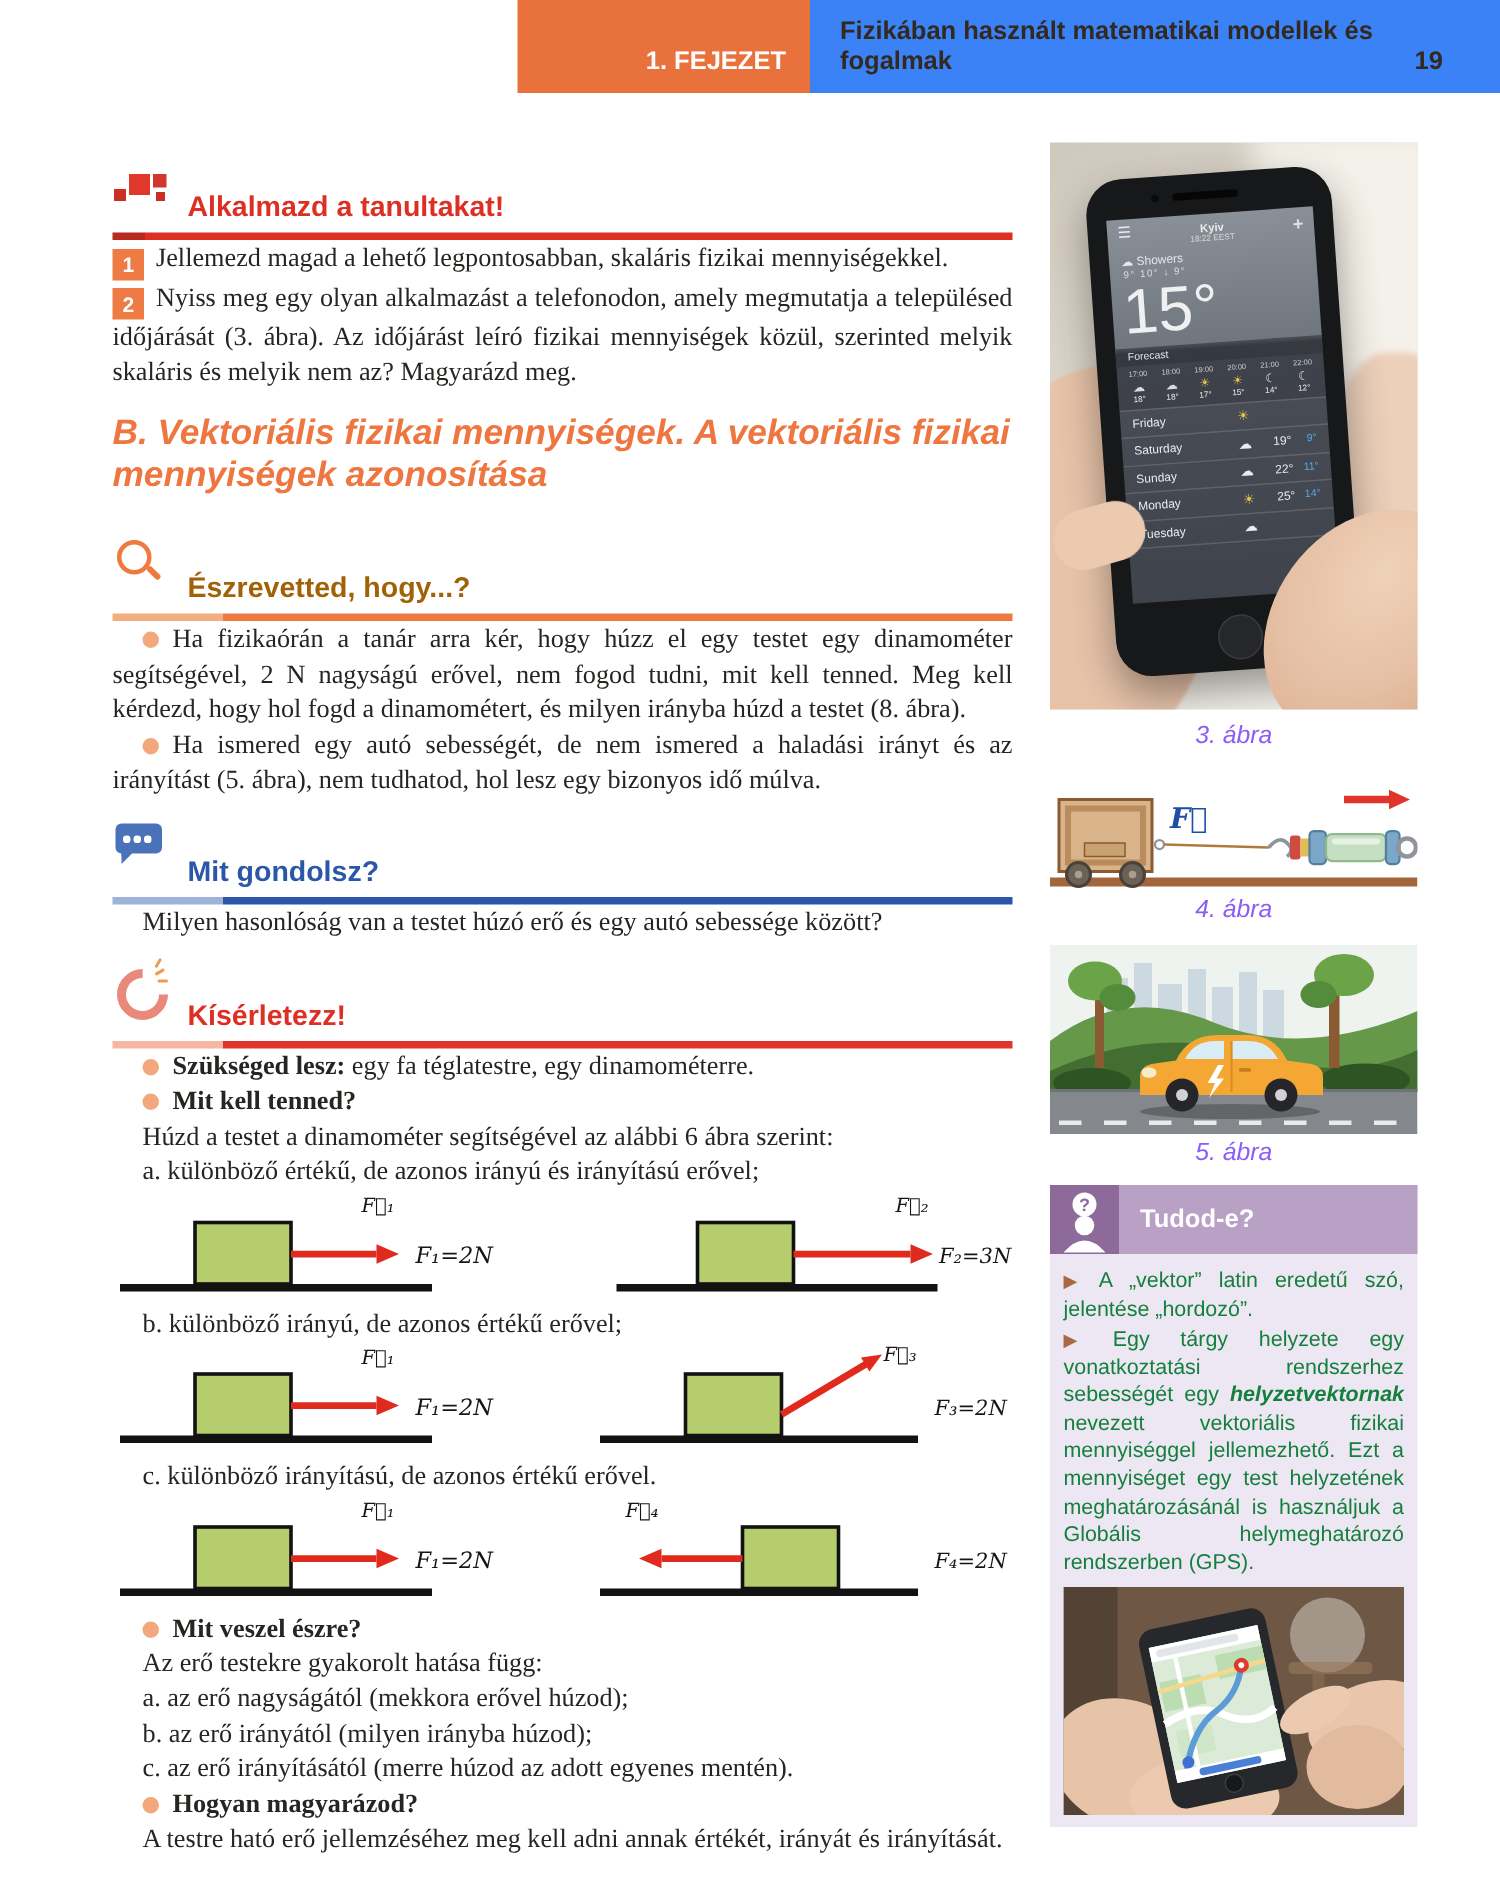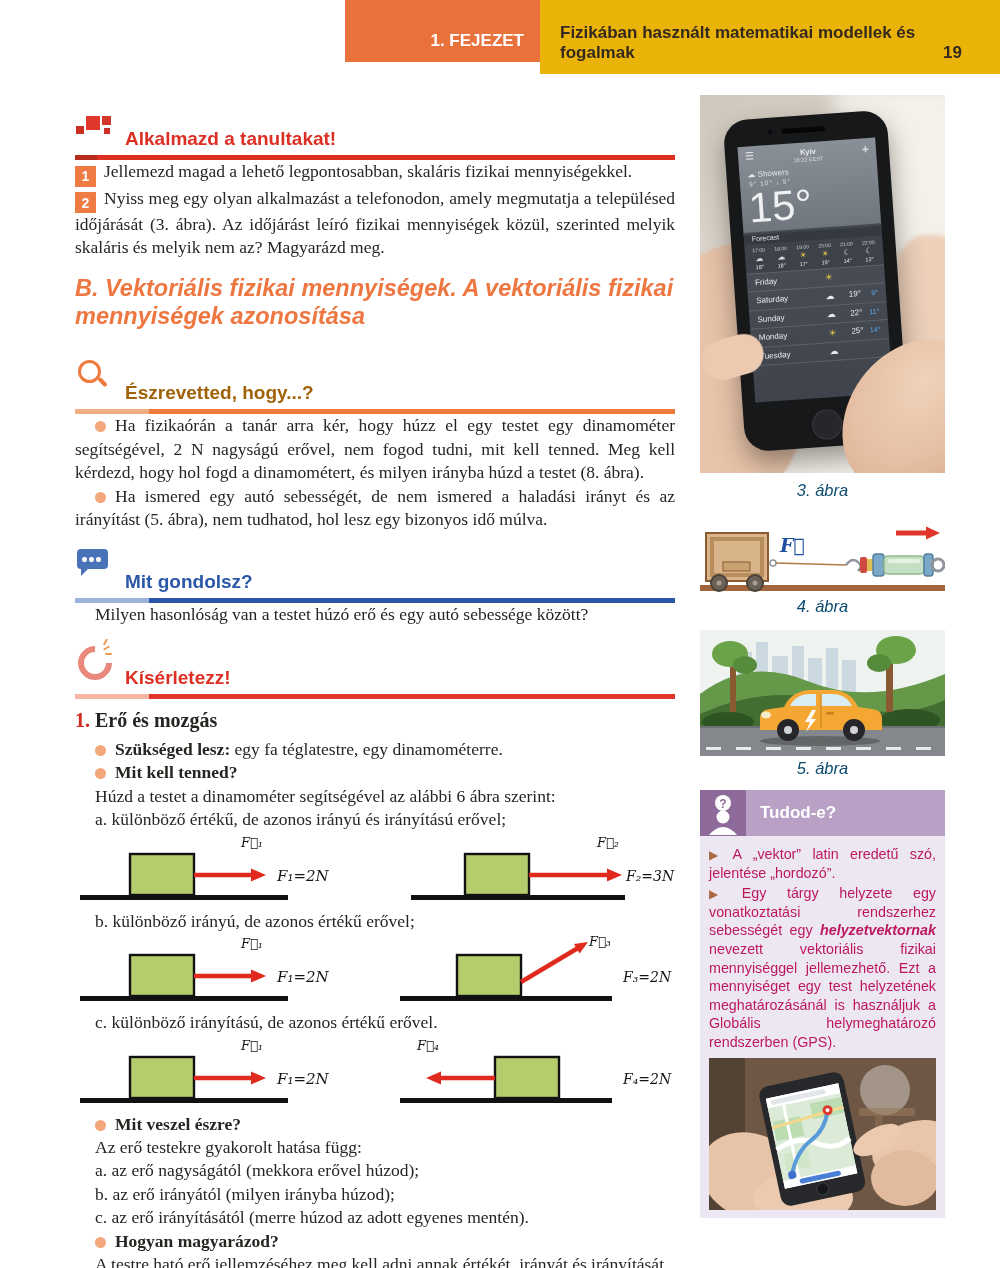--- a/index.html
+++ b/index.html
@@ -3,21 +3,21 @@
 <meta charset="utf-8">
 <style>
   html,body{margin:0;padding:0;}
   body{width:1000px;height:1268px;position:relative;background:#fff;
        font-family:"Liberation Serif","DejaVu Serif",serif;color:#272521;overflow:hidden;}
 
   
   .hdr-chap{position:absolute;left:345px;top:0;width:195px;height:62px;background:#e9713c;
             color:#fff;font:bold 17px "Liberation Sans",sans-serif;display:flex;align-items:flex-end;
             justify-content:flex-end;padding:0 16px 11px 0;box-sizing:border-box;}
-  .hdr-strip{position:absolute;left:540px;top:0;width:460px;height:74px;background:#eab308;
+  .hdr-strip{position:absolute;left:540px;top:0;width:460px;height:62px;background:#3b82f6;
              display:flex;align-items:flex-end;justify-content:space-between;
              padding:0 38px 11px 20px;box-sizing:border-box;color:#33291f;
              font:bold 17px "Liberation Sans",sans-serif;}
 
   
   .leftcol{position:absolute;left:75px;top:88px;width:600px;}
   .shead{display:flex;align-items:center;gap:12px;}
   .shead .ht{font:bold 19px "Liberation Sans",sans-serif;margin-top:40px;}
   .red{color:#dd2f23}.orange{color:#a16207}.blue{color:#2a57a8}
   .rule{height:5px;margin-top:5px;}
@@ -61,21 +61,21 @@
 
   
   .frow{display:flex;width:600px;height:78px;margin:0;}
   .frow svg{display:block;}
   text.vec{font:italic 13px "DejaVu Serif",serif;fill:#151515;}
   text.fval{font:italic 15px "DejaVu Serif",serif;fill:#151515;}
   text.fval2{font:italic 14px "DejaVu Serif",serif;fill:#151515;}
 
   
   .rightcol{position:absolute;left:700px;top:0;width:245px;height:1268px;}
-  .figcap{position:absolute;width:245px;text-align:center;font:italic 16.5px "Liberation Sans",sans-serif;color:#0c4a6e;}
+  .figcap{position:absolute;width:245px;text-align:center;font:italic 16.5px "Liberation Sans",sans-serif;color:#8b5cf6;}
 
   
   .fig3{position:absolute;top:95px;left:0;width:245px;height:378px;overflow:hidden;
         background:linear-gradient(155deg,#cfc8bd 0%,#ddd7cd 40%,#efece6 75%,#f3f1ec 100%);}
   .f3win{position:absolute;right:-20px;top:-10px;width:130px;height:170px;background:#f4f1ea;filter:blur(10px);}
   .f3handL{position:absolute;left:-66px;bottom:-50px;width:180px;height:280px;background:#e7c3a9;
            border-radius:46%;transform:rotate(14deg);filter:blur(1px);}
   .f3fingR{position:absolute;right:-26px;top:140px;width:80px;height:140px;background:#ecd0ba;border-radius:42%;filter:blur(2px);}
   .f3thumb{position:absolute;left:2px;bottom:96px;width:62px;height:40px;background:#eccab0;border-radius:20px;transform:rotate(-16deg);z-index:5;filter:blur(.5px);}
   .ph{position:absolute;left:34px;top:20px;width:164px;height:332px;background:#17181a;border-radius:24px;
@@ -116,21 +116,21 @@
   .fig4{position:absolute;top:521px;left:0;}
   .fig5{position:absolute;top:630px;left:0;}
   text.f4lab{font:italic bold 19px "DejaVu Serif",serif;fill:#1d4fa3;}
 
   
   .tudode{position:absolute;top:790px;left:0;width:245px;height:428px;background:#ece7f3;}
   .tud-h{display:flex;height:46px;}
   .tud-ic{width:46px;height:46px;background:#8d6a9a;flex:none;}
   .tud-bar{flex:1;background:#b9a1c6;color:#fff;font:bold 17px "Liberation Sans",sans-serif;
            display:flex;align-items:center;padding-left:14px;}
-  .tud-body{padding:9px 9px 0;font:14.3px/1.3 "Liberation Sans",sans-serif;color:#be185d;text-align:justify;}
+  .tud-body{padding:9px 9px 0;font:14.3px/1.3 "Liberation Sans",sans-serif;color:#15803d;text-align:justify;}
   .tud-body p{margin:0 0 2px;}
   .tri:before{content:"▶";color:#a96a41;margin-right:7px;font-size:12px;}
   .hv{font-style:italic;font-weight:bold;}
   .gps{display:block;margin:7px auto 0;}
 </style>
 </head>
 <body>
 
 <div class="hdr-chap">
   <span>1. FEJEZET</span>
@@ -191,24 +191,20 @@
     <span class="ic ic-magnet">
         <i class="u"></i>
         <i class="s s1"></i>
         <i class="s s2"></i>
         <i class="s s3"></i>
       </span>
     <span class="ht red">Kísérletezz!</span>
   </div>
   <div class="rule rule-red2"></div>
 
-  <p class="extitle">
-    <span class="exnum">1.</span>
-    <span>Erő és mozgás</span>
-  </p>
 
   <p class="body ind"><span class="dot"></span><b>Szükséged lesz:</b><span> egy fa téglatestre, egy dinamométerre.</span></p>
   <p class="body ind"><span class="dot"></span><b>Mit kell tenned?</b></p>
   <p class="body ind">Húzd a testet a dinamométer segítségével az alábbi 6 ábra szerint:</p>
   <p class="body ind">a. különböző értékű, de azonos irányú és irányítású erővel;</p>
 
   <div class="frow">
     <svg width="300" height="78" viewBox="0 0 300 78">
       <rect x="5" y="63" width="208" height="5" fill="#121212"></rect>
       <rect x="55" y="22" width="64" height="41" fill="#b6cd6e" stroke="#121212" stroke-width="2.4"></rect>

